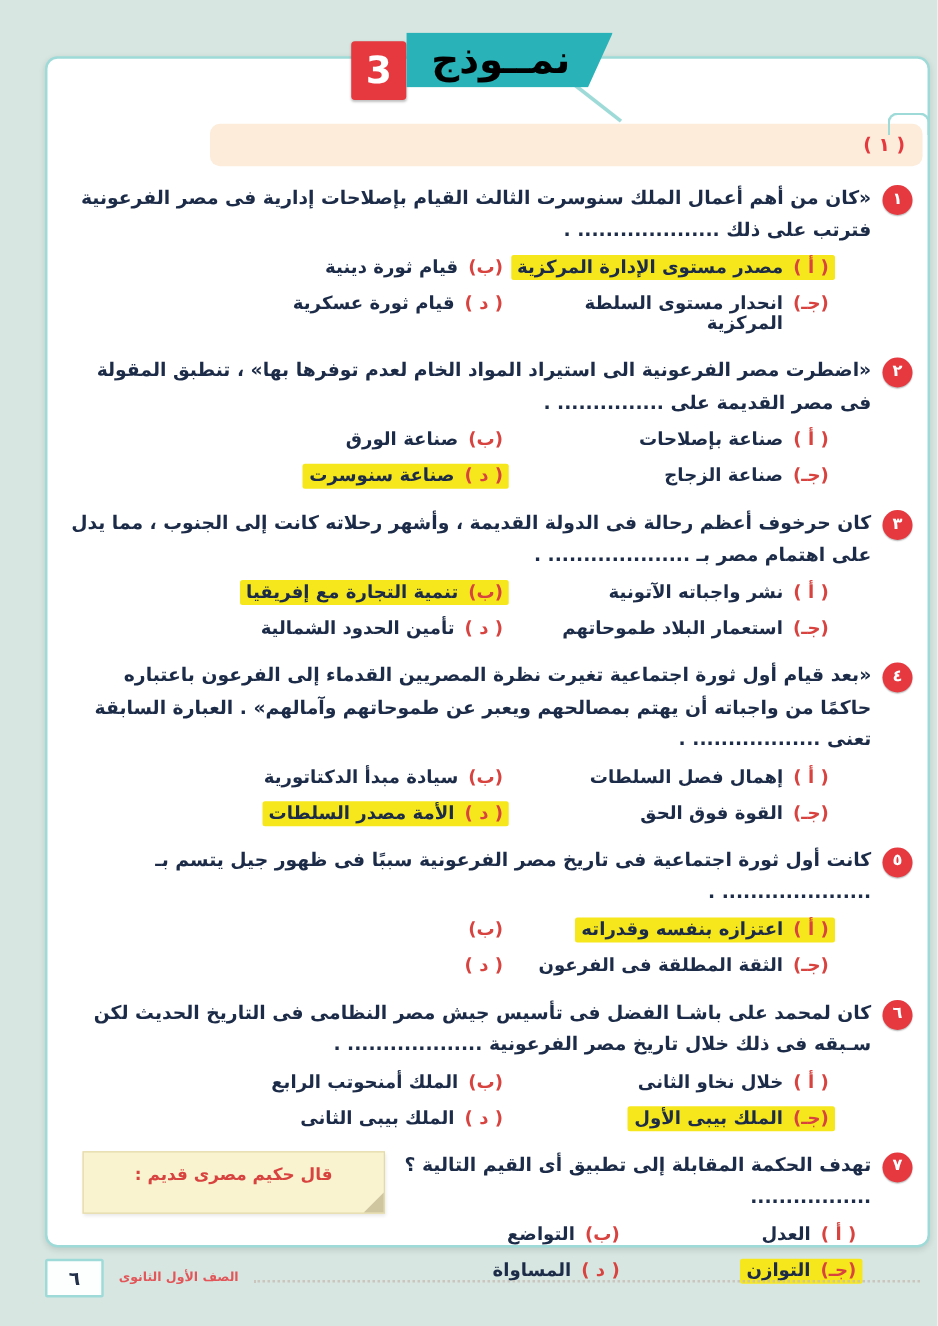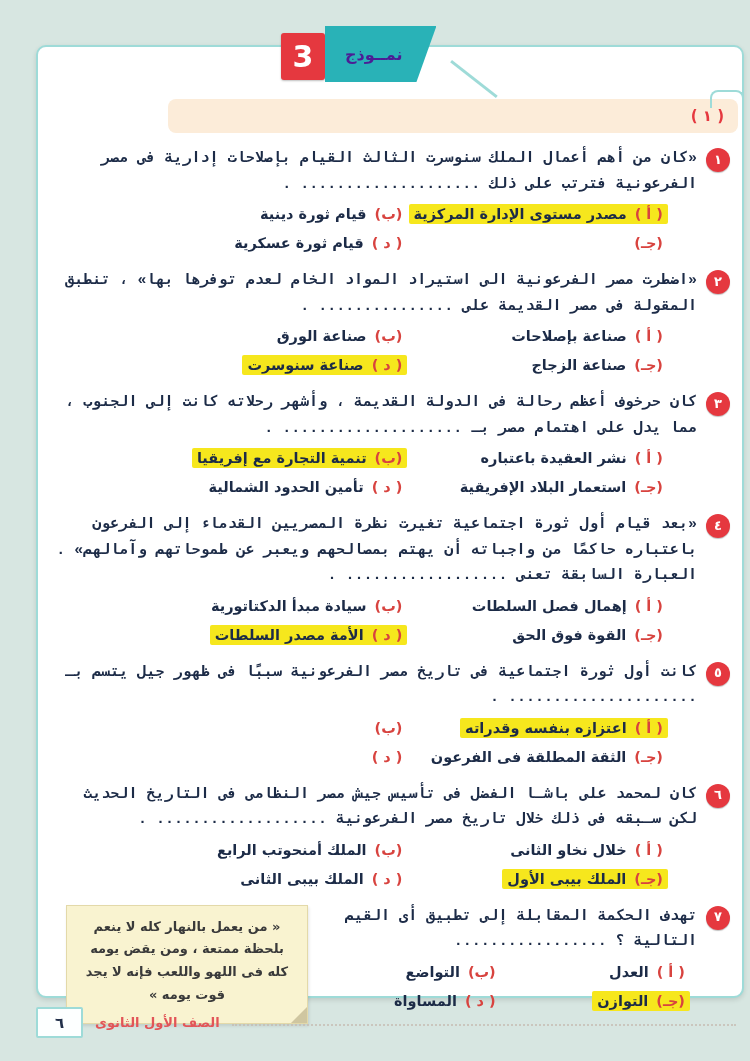--- a/index.html
+++ b/index.html
@@ -31,22 +31,22 @@
   }
   
   .banner{position:absolute;top:26px;left:281px;display:flex;direction:ltr;z-index:6;}
   .banner-num{
     width:44px;height:47px;margin-top:7px;border-radius:3px;
     background:var(--banner_red);color:#fff;font-weight:bold;font-size:30px;
     display:flex;align-items:center;justify-content:center;
     box-shadow:0 1px 2px rgba(0,0,0,.25);
   }
   .banner-label{
-    height:56px;background:var(--banner_teal);color:#4c1d95;font-weight:bold;
-    font-size:16px;letter-spacing:1px;padding:0 34px 0 20px;
+    height:44px;background:var(--banner_teal);color:#000000;font-weight:bold;
+    font-size:31px;letter-spacing:1px;padding:0 34px 0 20px;
     display:flex;align-items:center;
     clip-path:polygon(0 0,100% 0,calc(100% - 20px) 100%,0 100%);
   }
   .banner-tail{
     position:absolute;top:60px;left:452px;width:58px;height:3px;
     background:var(--card_border);transform:rotate(38deg);transform-origin:left top;z-index:5;
   }
   
   .instr{
     width:570px;margin:0 4px 6px auto;position:relative;
@@ -63,21 +63,21 @@
   .qwrap{padding:0 12px 0 16px;}
   .q{margin-top:13px;}
   .q-head{display:flex;gap:9px;align-items:flex-start;font-weight:bold;
     color:var(--text_dark);font-size:15px;line-height:1.7;}
   .q-num{
     flex:0 0 auto;width:24px;height:24px;border-radius:50%;margin-top:2px;
     background:var(--banner_red);color:#fff;font-size:13px;font-weight:bold;
     display:flex;align-items:center;justify-content:center;
     box-shadow:0 1px 1px rgba(0,0,0,.25);
   }
-  .q-text{margin:0;font-family:Liberation Mono, monospace;}
+  .q-text{margin:0;}
   .opts{
     display:grid;grid-template-columns:43% 57%;justify-items:start;
     row-gap:9px;padding:7px 62px 2px 8px;
     font-size:14.5px;font-weight:bold;color:var(--text_dark);
   }
   .opt{display:inline-flex;gap:8px;align-items:baseline;padding:2px 5px;border-radius:2px;}
   .opt .letter{color:var(--accent_red);white-space:nowrap;}
   .opt.highlighted{background:var(--highlight_yellow);}
   
   .bottom-row{display:flex;align-items:flex-start;}
@@ -99,21 +99,21 @@
   
   .footer{
     position:absolute;top:1007px;left:36px;width:700px;
     display:flex;align-items:center;direction:ltr;
   }
   .page-box{
     width:47px;height:31px;background:#fdffff;border:2px solid var(--card_border);
     display:flex;align-items:center;justify-content:center;
     font-weight:bold;font-size:15px;color:#22304a;border-radius:2px;
   }
-  .grade{color:var(--footer_red);font-weight:bold;font-size:13px;margin:0 12px;white-space:nowrap;}
+  .grade{color:var(--footer_red);font-weight:bold;font-size:10px;margin:0 12px;white-space:nowrap;}
   .dots{flex:1;height:2px;margin-top:4px;border-bottom:2px dotted #c6bcb2;opacity:.75;}
 </style>
 </head>
 <body>
 
 <div class="banner">
   <div class="banner-num">3</div>
   <div class="banner-label">نمــوذج</div>
 </div>
 <div class="banner-tail"></div>
@@ -135,20 +135,21 @@
         <div class="opt highlighted">
             <span class="letter">( أ )</span>
             <span>مصدر مستوى الإدارة المركزية</span>
           </div>
         <div class="opt">
             <span class="letter">(ب)</span>
             <span>قيام ثورة دينية</span>
           </div>
         <div class="opt">
             <span class="letter">(جـ)</span>
+            <span>انحدار مستوى السلطة المركزية</span>
           </div>
         <div class="opt">
             <span class="letter">( د )</span>
             <span>قيام ثورة عسكرية</span>
           </div>
       </div>
     </section>
 
     <section class="q">
       <div class="q-head">
@@ -176,29 +177,29 @@
     </section>
 
     <section class="q">
       <div class="q-head">
         <span class="q-num">٣</span>
         <p class="q-text">كان حرخوف أعظم رحالة فى الدولة القديمة ، وأشهر رحلاته كانت إلى الجنوب ، مما يدل على اهتمام مصر بـ .................... .</p>
       </div>
       <div class="opts">
         <div class="opt">
             <span class="letter">( أ )</span>
-            <span>نشر العقيدة باعتباره</span>
+            <span>نشر واجباته الآتونية</span>
           </div>
         <div class="opt highlighted">
             <span class="letter">(ب)</span>
             <span>تنمية التجارة مع إفريقيا</span>
           </div>
         <div class="opt">
             <span class="letter">(جـ)</span>
-            <span>استعمار البلاد الإفريقية</span>
+            <span>استعمار البلاد طموحاتهم</span>
           </div>
         <div class="opt">
             <span class="letter">( د )</span>
             <span>تأمين الحدود الشمالية</span>
           </div>
       </div>
     </section>
 
     <section class="q">
       <div class="q-head">
@@ -292,21 +293,21 @@
               <span class="letter">(جـ)</span>
               <span>التوازن</span>
             </div>
           <div class="opt">
               <span class="letter">( د )</span>
               <span>المساواة</span>
             </div>
         </div>
       </section>
       <aside class="note">
-        <p class="note-body">« من يعمل بالنهار كله لا ينعم بلحظة ممتعة ، ومن يقض يومه كله فى اللهو واللعب فإنه لا يجد قوت يومه »</p>
+        <h4 class="note-title">قال حكيم مصرى قديم :</h4>
       </aside>
     </div>
 
   </div>
 </div>
 
 <div class="footer">
   <div class="page-box">٦</div>
   <span class="grade">الصف الأول الثانوى</span>
   <div class="dots"></div>

